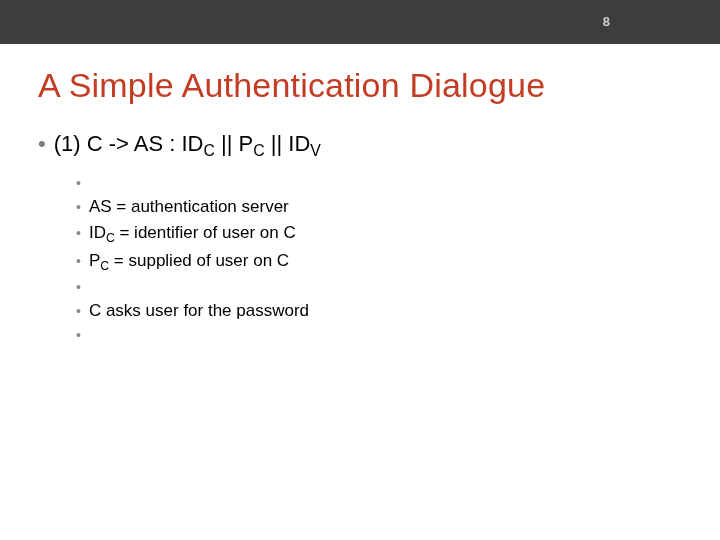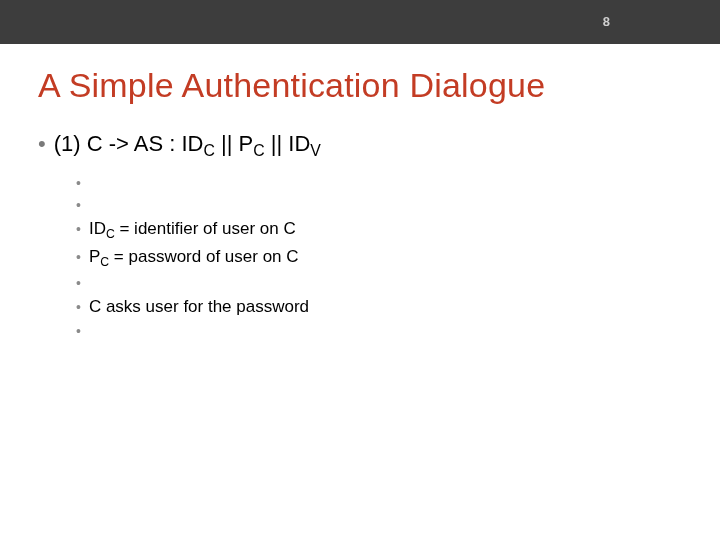--- a/index.html
+++ b/index.html
@@ -77,33 +77,34 @@
   </div>
 
   <div class="sublist">
 
     <div class="sub-line">
       <span class="sub-bullet">•</span>
     </div>
 
     <div class="sub-line">
       <span class="sub-bullet">•</span>
+      <span>AS = authentication server</span>
     </div>
 
     <div class="sub-line">
       <span class="sub-bullet">•</span>
       <span>
         <span>ID</span><sub class="small">C</sub><span> = identifier of user on C</span>
       </span>
     </div>
 
     <div class="sub-line">
       <span class="sub-bullet">•</span>
       <span>
-        <span>P</span><sub class="small">C</sub><span> = password of user on C</span>
+        <span>P</span><sub class="small">C</sub><span> = supplied of user on C</span>
       </span>
     </div>
 
     <div class="sub-line">
       <span class="sub-bullet">•</span>
     </div>
 
     <div class="sub-line">
       <span class="sub-bullet">•</span>
       <span>C asks user for the password</span>

